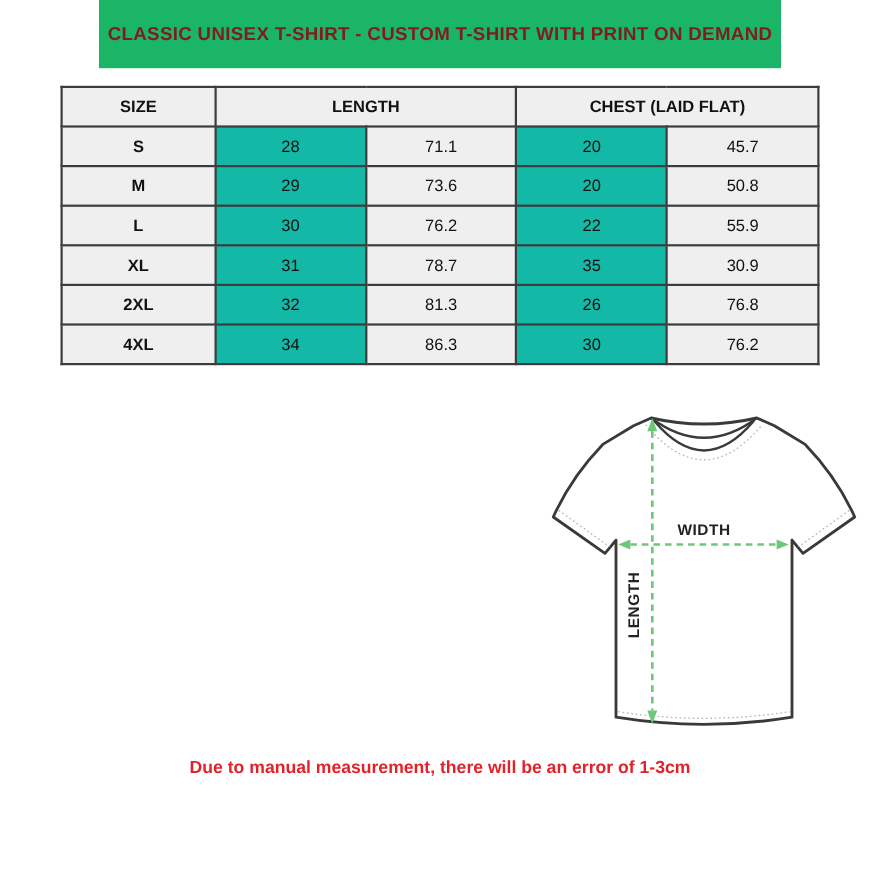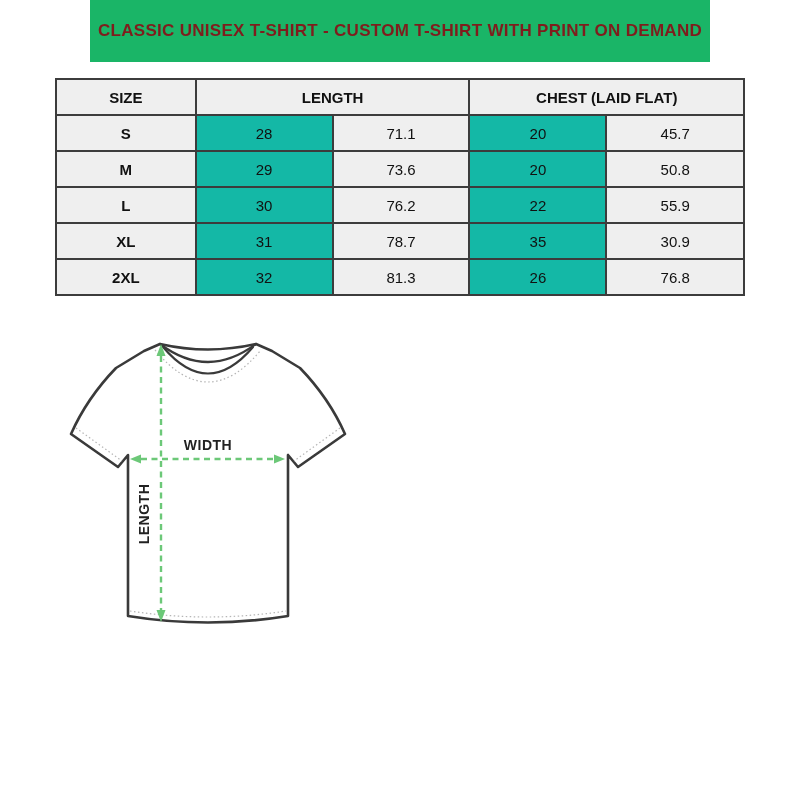--- a/index.html
+++ b/index.html
@@ -55,21 +55,21 @@
   }
   .size-table tbody th {
     background: var(--shade);
     font-weight: 700;
   }
   .size-table td.shade { background: var(--shade); }
 
   .diagram-wrap {
     margin-top: 18px;
     display: flex;
-    justify-content: flex-start;
+    justify-content: flex-end;
     padding-left: 48px;
   }
   .tshirt-outline {
     fill: #ffffff;
     stroke: var(--outline);
     stroke-width: 2.6;
     stroke-linejoin: round;
     stroke-linecap: round;
   }
   .collar-line {
@@ -160,20 +160,27 @@
           <td>35</td>
           <td class="shade">30.9</td>
         </tr>
         <tr>
           <th>2XL</th>
           <td>32</td>
           <td class="shade">81.3</td>
           <td>26</td>
           <td class="shade">76.8</td>
         </tr>
+        <tr>
+          <th>4XL</th>
+          <td>34</td>
+          <td class="shade">86.3</td>
+          <td>30</td>
+          <td class="shade">76.2</td>
+        </tr>
       </tbody>
   </table>
 
   <div class="diagram-wrap">
     <svg width="320" height="332" viewBox="0 0 320 332" xmlns="http://www.w3.org/2000/svg" aria-hidden="true">
 
       <path class="tshirt-outline" d="M 96,37 L 112,30
                Q 160,41 208,30
                L 224,37 L 252,54
                Q 281,84 297,120
@@ -202,14 +209,15 @@
 
       <g>
         <path class="arrow-line" d="M 113,42 L 113,296"></path>
         <polygon class="arrow-head" points="113,30 108.5,42 117.5,42"></polygon>
         <polygon class="arrow-head" points="113,308 108.5,296 117.5,296"></polygon>
       </g>
       <text class="diagram-label" x="101" y="200" text-anchor="middle" transform="rotate(-90 101 200)">LENGTH</text>
     </svg>
   </div>
 
+  <p class="footnote">Due to manual measurement, there will be an error of 1-3cm</p>
 
 </div>
 
 </body></html>

